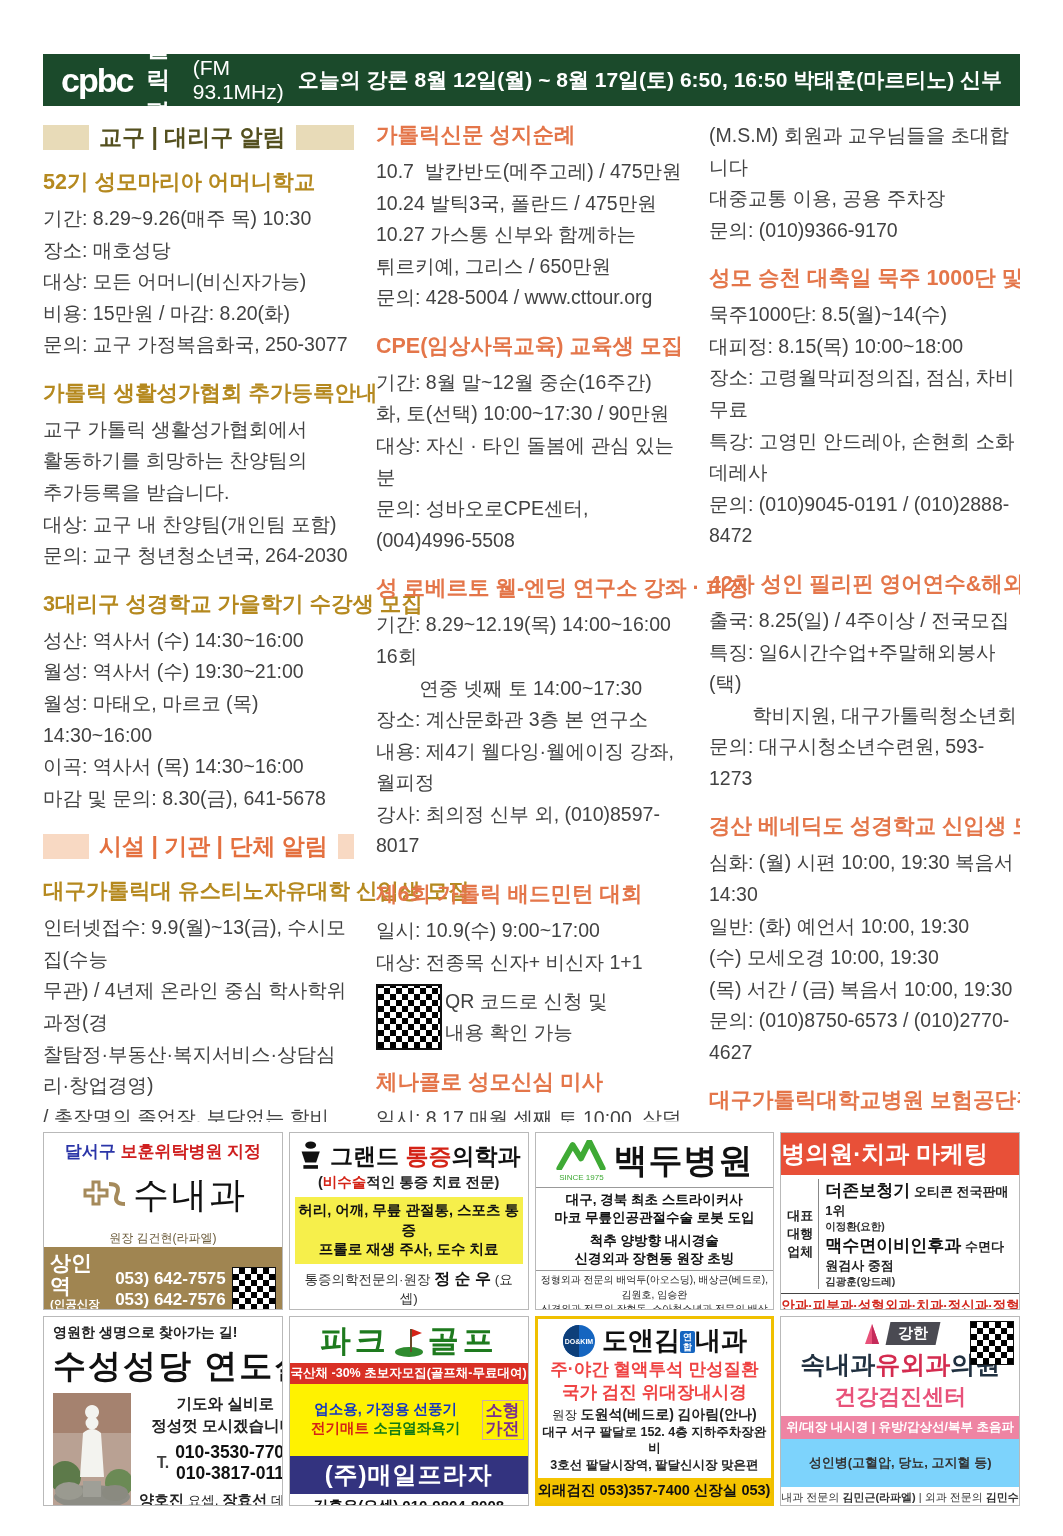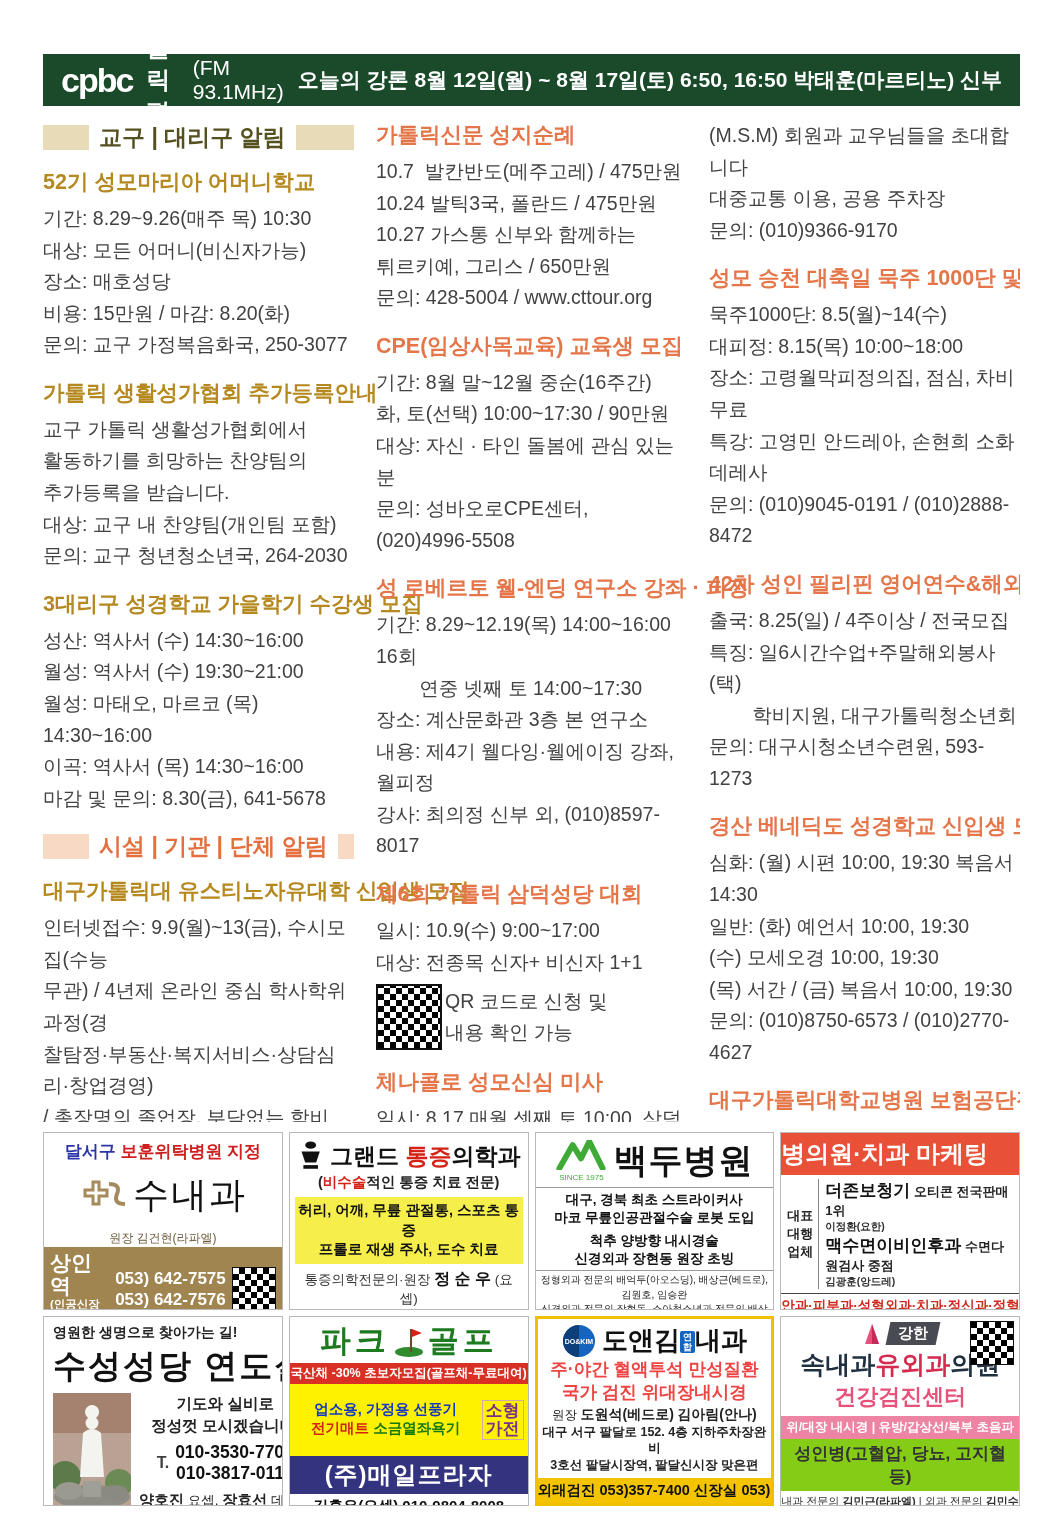--- a/index.html
+++ b/index.html
@@ -131,21 +131,21 @@
   
   .ad-sok { display:flex; flex-direction:column; text-align:center; }
   .sk-top { display:flex; align-items:flex-start; justify-content:center; gap:6px; padding:5px 4px 0; position:relative; }
   .sk-badge { background:#4a4a52; color:#fff; font-weight:bold; font-size:15px; padding:2px 10px; transform:skewX(-12deg); }
   .sk-badge span { display:inline-block; transform:skewX(12deg); }
   .sk-qr { position:absolute; right:5px; top:4px; }
   .sk-name { font-weight:bold; font-size:25px; color:#203040; margin-top:2px; white-space:nowrap; }
   .sk-name .red { color:#d42b4f; }
   .sk-center { font-weight:bold; font-size:22px; color:#e8527a; margin-top:1px; }
   .sk-band1 { background:#ee84a3; color:#fff; font-weight:bold; font-size:12.5px; padding:3px 0; margin-top:4px; white-space:nowrap; }
-  .sk-band2 { background:#84cc16; color:#333; font-weight:bold; font-size:17px; padding:3px 0; }
+  .sk-band2 { background:#7dd3fc; color:#333; font-weight:bold; font-size:13px; padding:15px 0; }
   .sk-docs { font-size:11px; color:#333; margin-top:3px; white-space:nowrap; }
   .sk-addr { font-size:11px; color:#333; margin-top:1px; white-space:nowrap; }
   .sk-addr b { font-size:12px; }
 </style>
 </head>
 <body>
 
 <div class="page">
 
   <div class="topbar">
@@ -158,22 +158,22 @@
   <div class="columns">
       <div class="column column-1">
         <div class="section-banner olive">
           <span class="bar left"></span>
           <span class="banner-text">교구 | 대리구 알림</span>
           <span class="bar right"></span>
         </div>
         <div class="notice">
           <div class="notice-heading">52기 성모마리아 어머니학교</div>
           <div class="notice-line">기간: 8.29~9.26(매주 목) 10:30</div>
+          <div class="notice-line">장소: 매호성당</div>
           <div class="notice-line">대상: 모든 어머니(비신자가능)</div>
-          <div class="notice-line">장소: 매호성당</div>
           <div class="notice-line">비용: 15만원 / 마감: 8.20(화)</div>
           <div class="notice-line">문의: 교구 가정복음화국, 250-3077</div>
         </div>
         <div class="notice">
           <div class="notice-heading">가톨릭 생활성가협회 추가등록안내</div>
           <div class="notice-line">교구 가톨릭 생활성가협회에서</div>
           <div class="notice-line">활동하기를 희망하는 찬양팀의</div>
           <div class="notice-line">추가등록을 받습니다.</div>
           <div class="notice-line">대상: 교구 내 찬양팀(개인팀 포함)</div>
           <div class="notice-line">문의: 교구 청년청소년국, 264-2030</div>
@@ -206,32 +206,32 @@
           <div class="notice-line">10.24 발틱3국, 폴란드 / 475만원</div>
           <div class="notice-line">10.27 가스통 신부와 함께하는</div>
           <div class="notice-line">튀르키예, 그리스 / 650만원</div>
           <div class="notice-line">문의: 428-5004 / www.cttour.org</div>
         </div>
         <div class="notice">
           <div class="notice-heading">CPE(임상사목교육) 교육생 모집</div>
           <div class="notice-line">기간: 8월 말~12월 중순(16주간)</div>
           <div class="notice-line">화, 토(선택) 10:00~17:30 / 90만원</div>
           <div class="notice-line">대상: 자신 · 타인 돌봄에 관심 있는 분</div>
-          <div class="notice-line">문의: 성바오로CPE센터, (020)4996-5508</div>
+          <div class="notice-line">문의: 성바오로CPE센터, (004)4996-5508</div>
         </div>
         <div class="notice">
           <div class="notice-heading">성 로베르토 웰-엔딩 연구소 강좌 · 피정</div>
           <div class="notice-line">기간: 8.29~12.19(목) 14:00~16:00 16회</div>
           <div class="notice-line">        연중 넷째 토 14:00~17:30</div>
           <div class="notice-line">장소: 계산문화관 3층 본 연구소</div>
           <div class="notice-line">내용: 제4기 웰다잉·웰에이징 강좌, 월피정</div>
           <div class="notice-line">강사: 최의정 신부 외, (010)8597-8017</div>
         </div>
         <div class="notice">
-          <div class="notice-heading">제6회 가톨릭 삼덕성당 대회</div>
+          <div class="notice-heading">제6회 가톨릭 배드민턴 대회</div>
           <div class="notice-line">일시: 10.9(수) 9:00~17:00</div>
           <div class="notice-line">대상: 전종목 신자+ 비신자 1+1</div>
           <div class="qr-row">
             <div class="qr-box"></div>
             <div>
               <div class="notice-line">QR 코드로 신청 및</div>
               <div class="notice-line">내용 확인 가능</div>
             </div>
           </div>
         </div>

